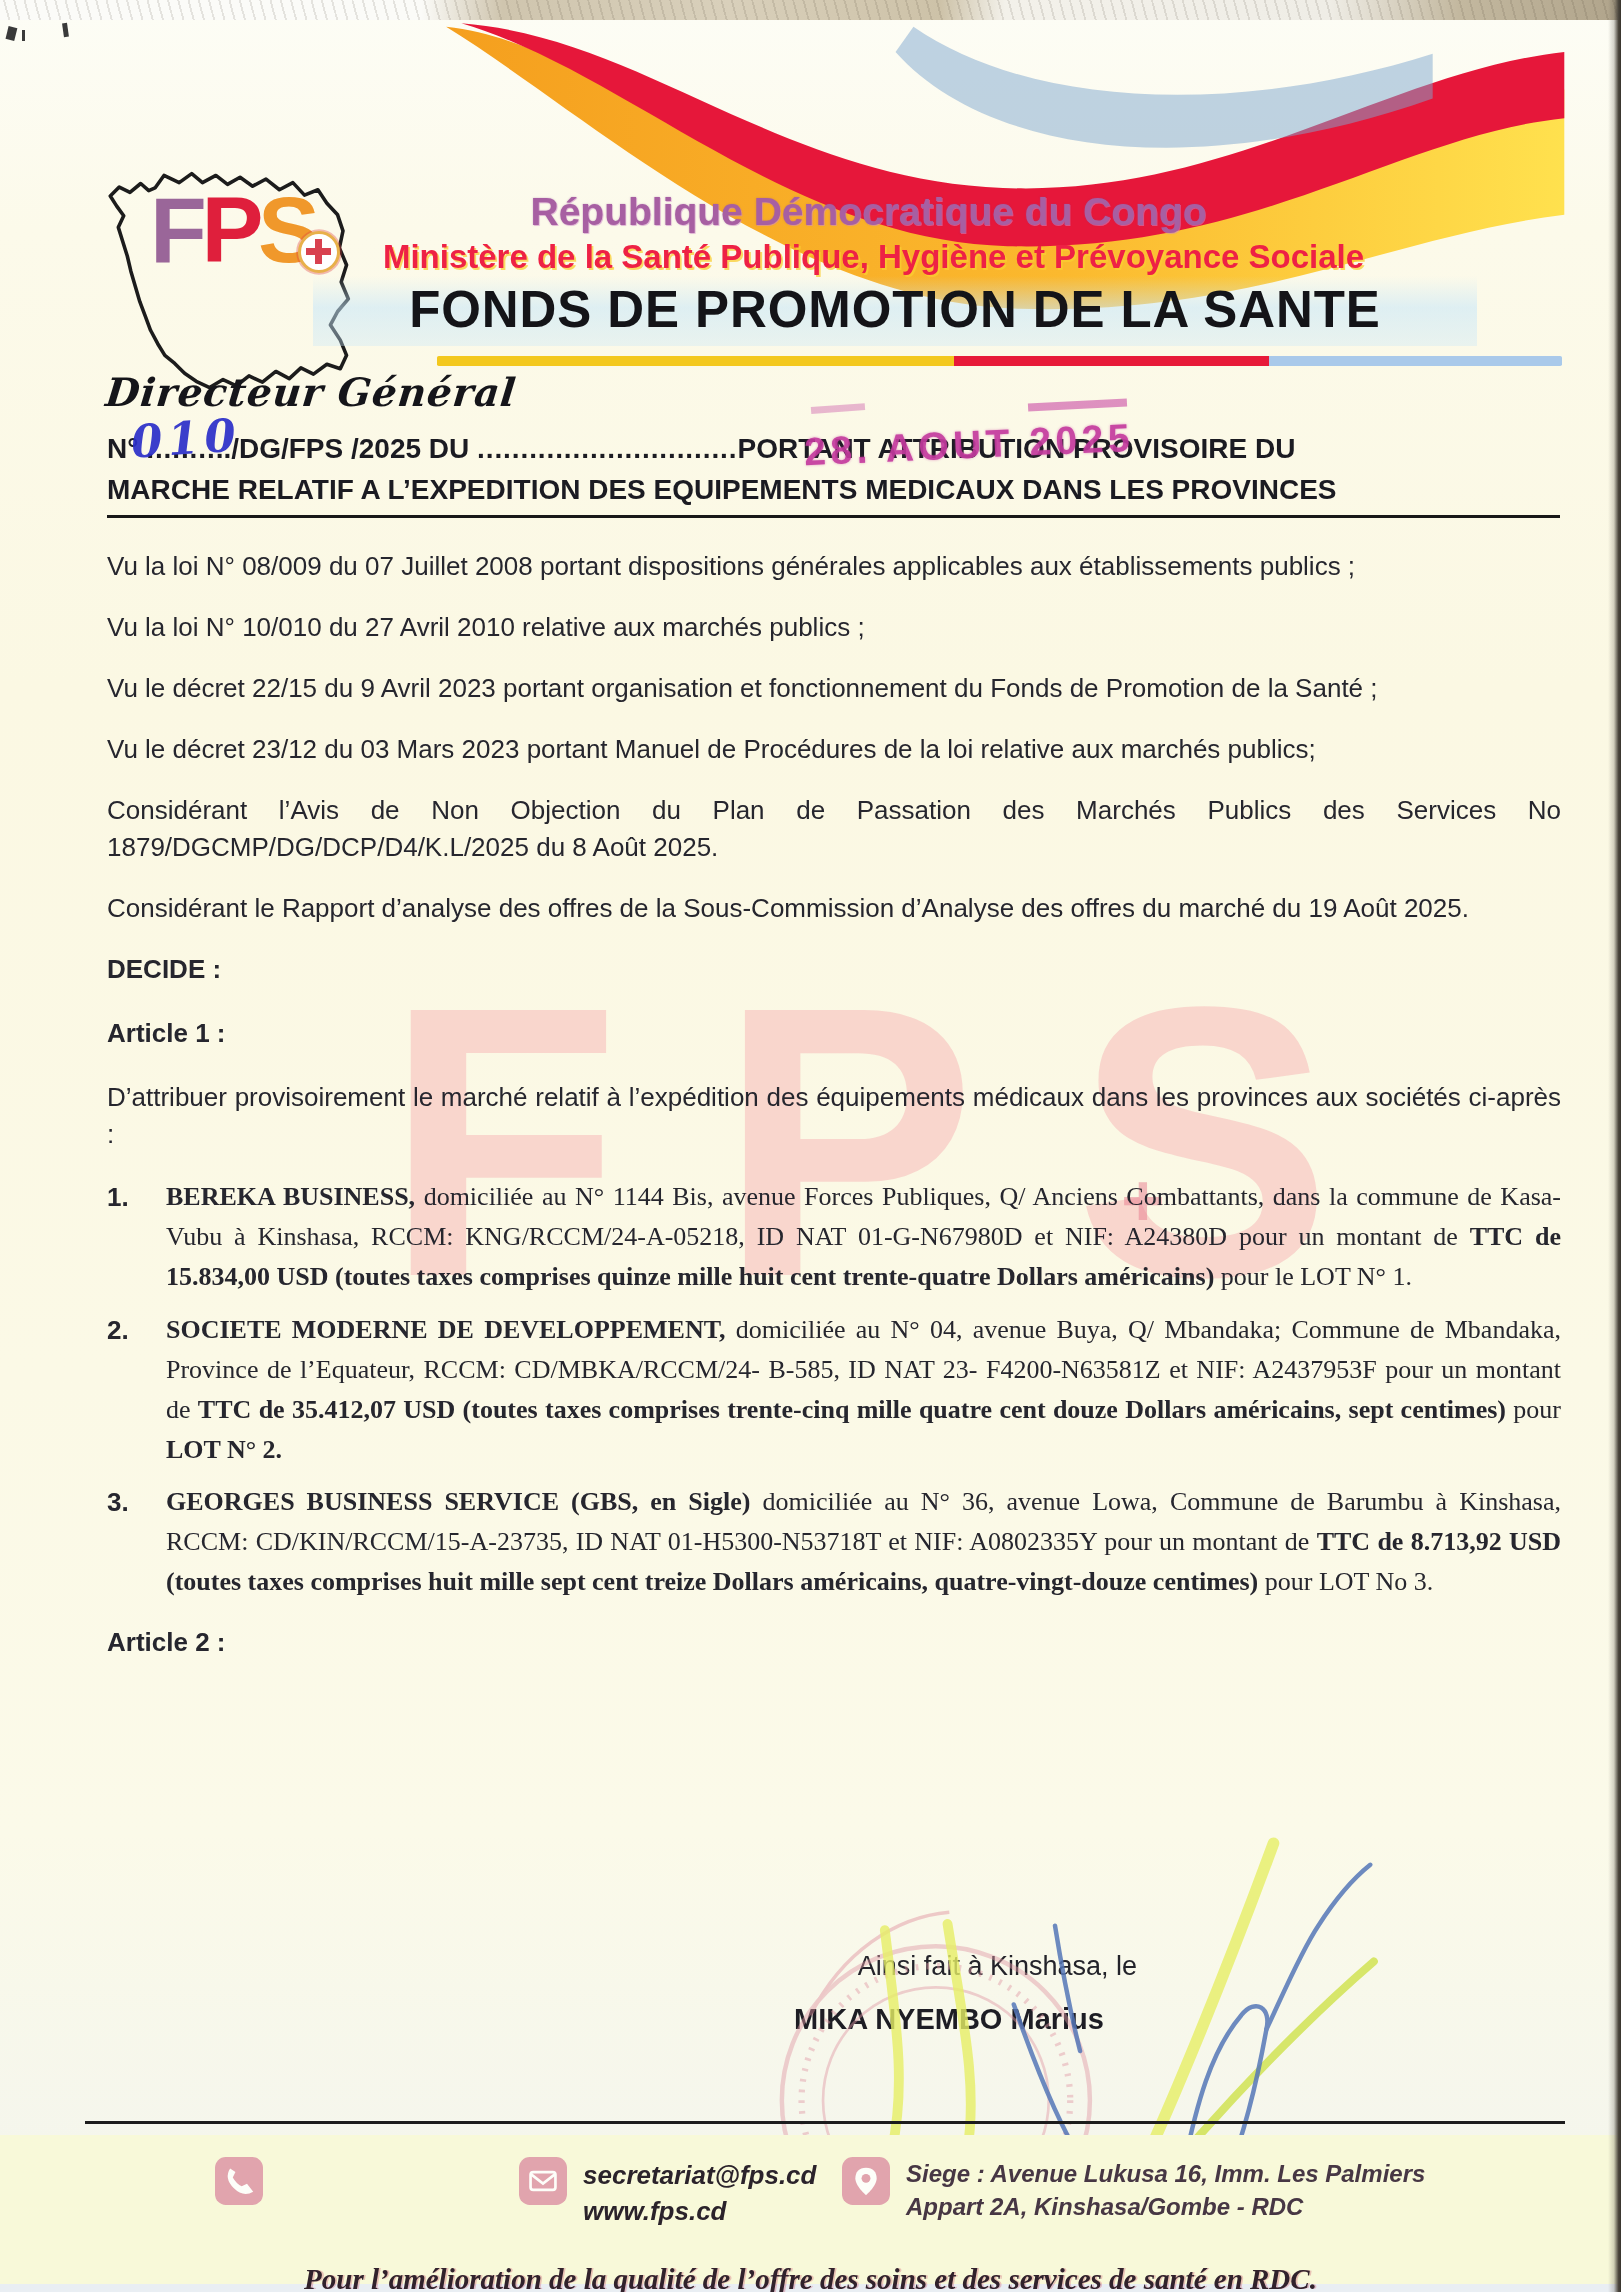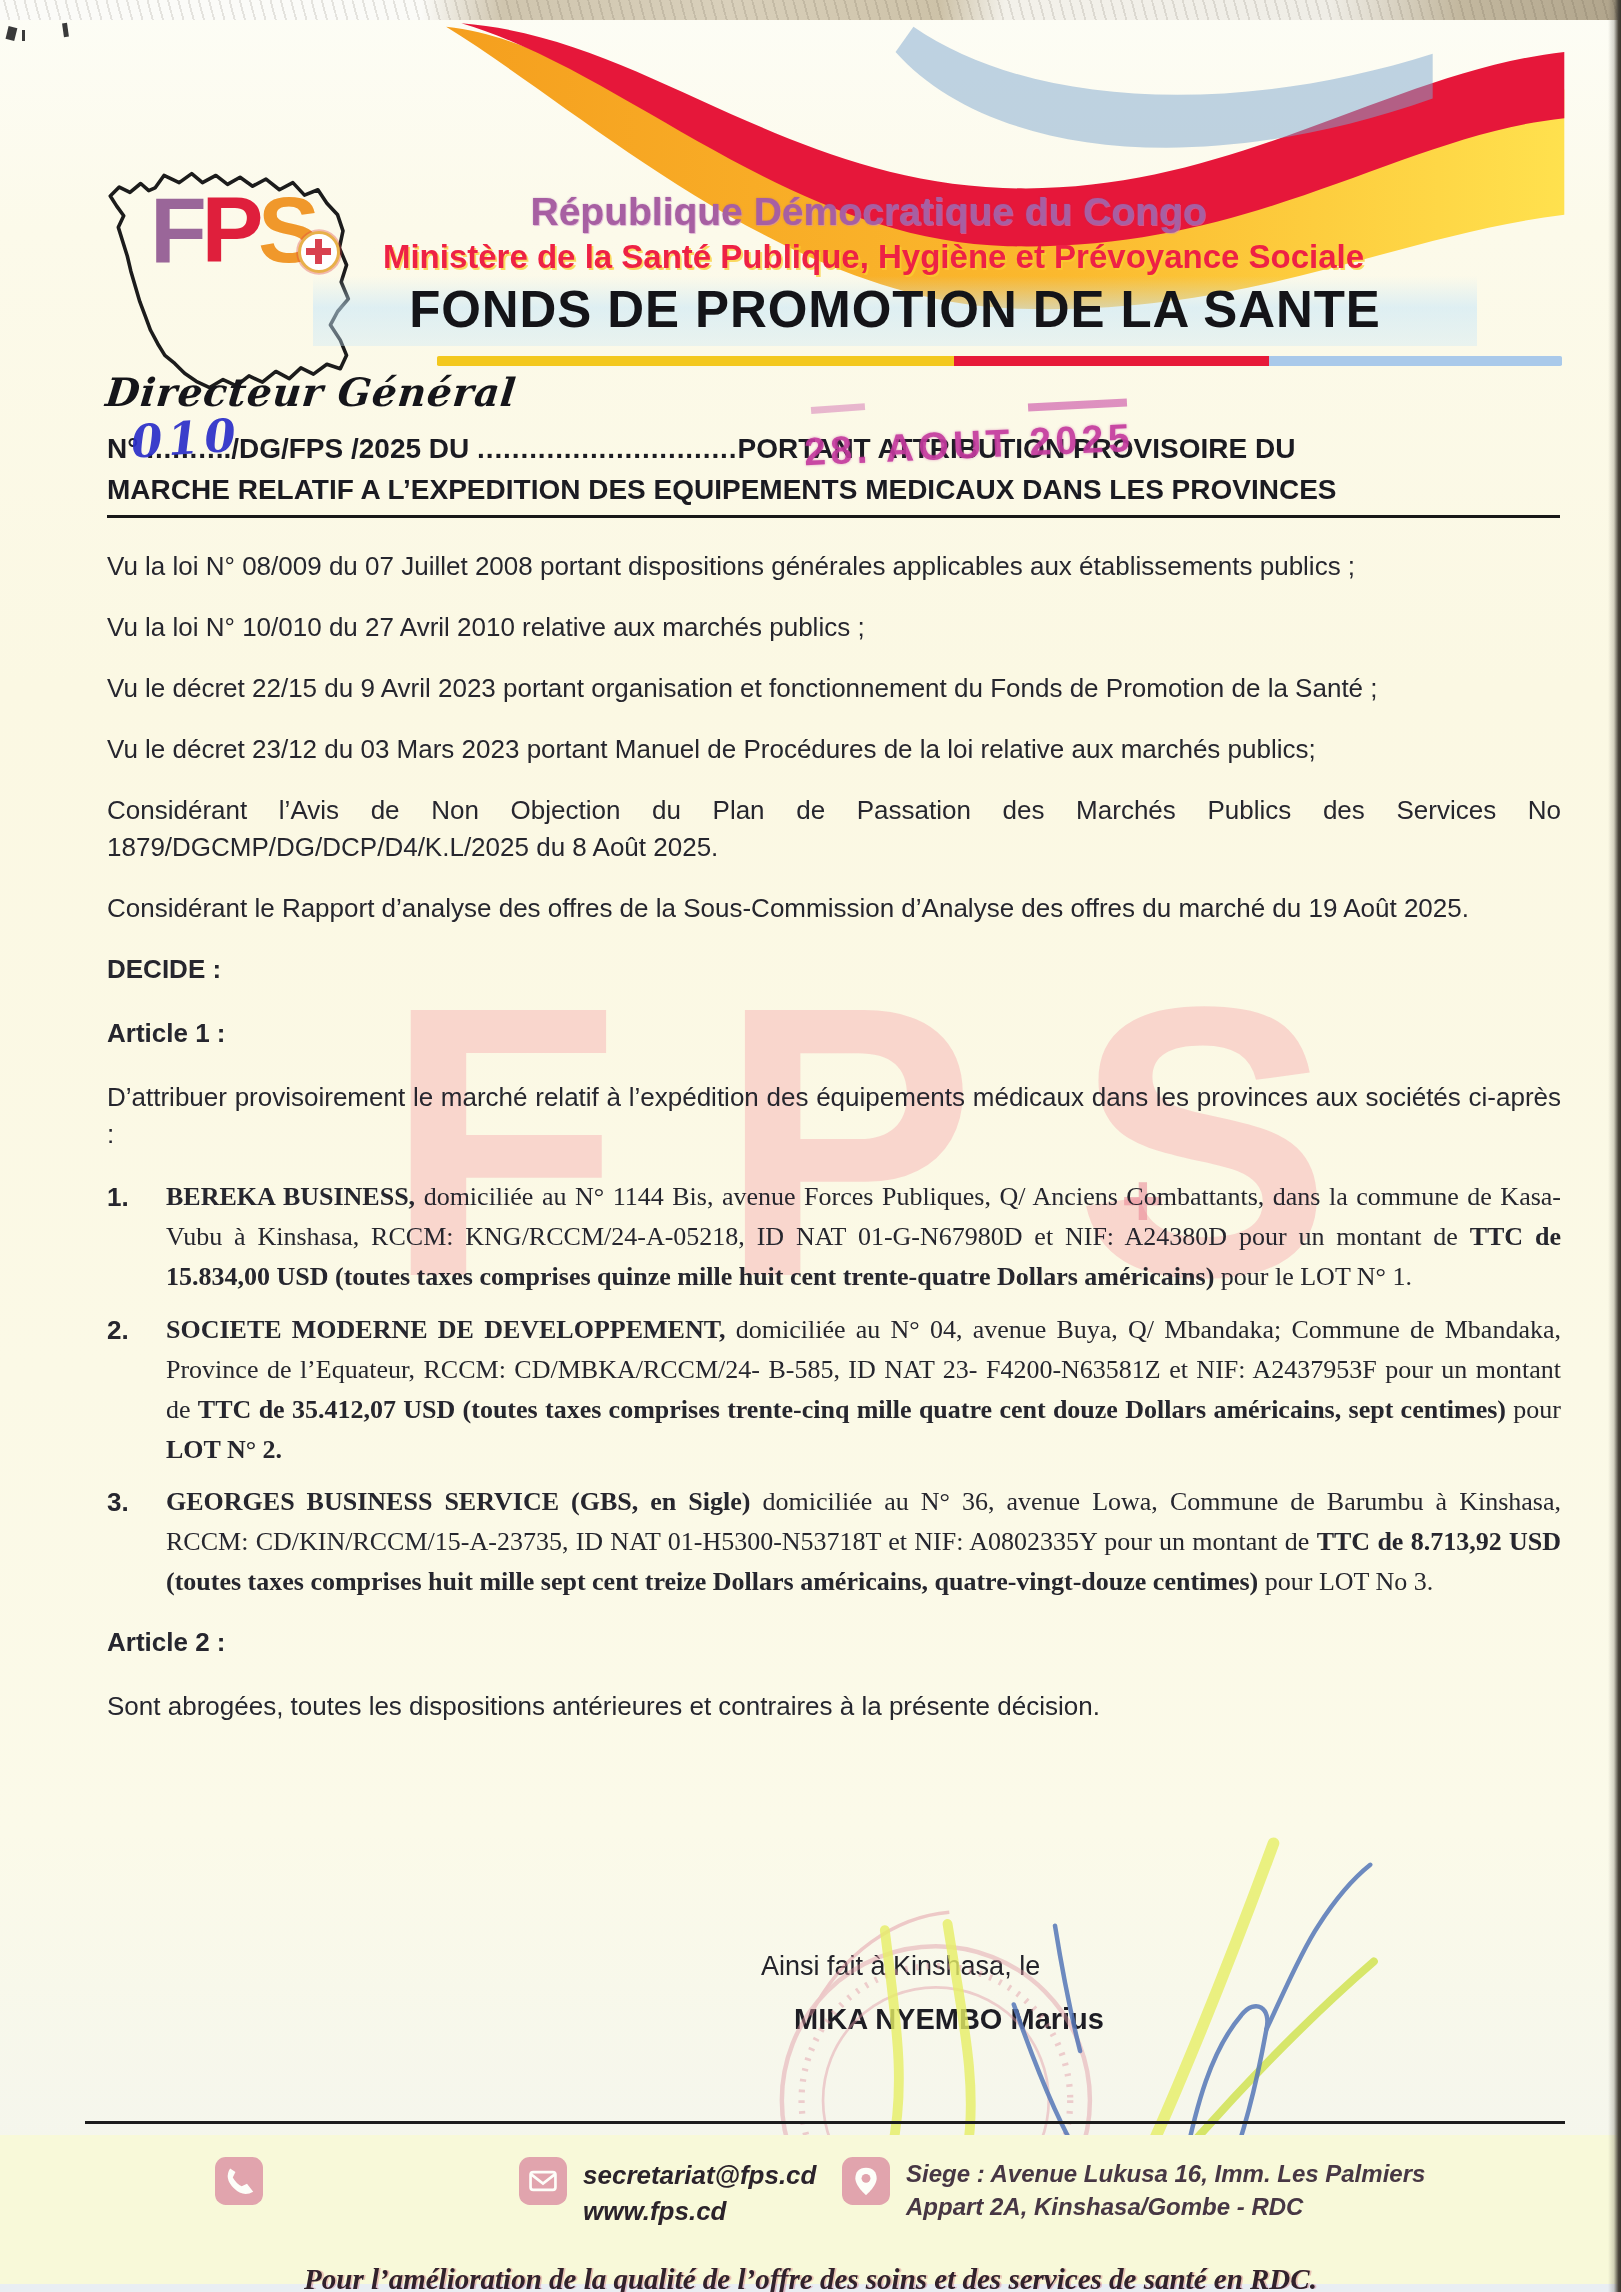--- a/index.html
+++ b/index.html
@@ -59,21 +59,21 @@
   
   .bodytext{position:absolute;left:107px;top:548px;width:1454px;font-size:26px;line-height:37px;text-align:justify;}
   .bodytext p{margin:0 0 24px 0;}
   .label{font-weight:700;}
   .bodytext p.lbl{margin-bottom:27px;}
   .award{display:flex;margin:0 0 12.5px 0;line-height:40px;}
   .award .num{width:59px;flex:0 0 59px;font-weight:700;}
   .award .txt{flex:1;text-align:justify;font-family:Liberation Serif, serif;}
   .b{font-weight:700;}
   
-  .sig-place{position:absolute;left:761px;top:1951px;width:376px;text-align:left;font-size:27px;color:#23232a;}
+  .sig-place{position:absolute;left:761px;top:1951px;width:376px;text-align:right;font-size:27px;color:#23232a;}
   .sig-name{position:absolute;left:743px;top:2003px;width:412px;text-align:center;font-size:29px;font-weight:700;color:#1d1d24;}
   .overlay{position:absolute;left:0;top:0;}
   
   .footband{position:absolute;left:0;top:2135px;width:1621px;height:149px;background:#f8f9d9;}
   .bottomstrip{position:absolute;left:0;top:2284px;width:1621px;height:9px;background:#e9eef3;}
   .frule{position:absolute;left:85px;top:2121px;width:1480px;height:0;border-bottom:3.6px solid #1c1c1c;}
   .fgroup{position:absolute;display:flex;gap:16px;align-items:flex-start;}
   .ficon{width:48px;height:48px;border-radius:10.7px;background:#dd96a6;opacity:.85;flex:0 0 48px;position:relative;}
   .ftext{font-size:26px;font-weight:700;font-style:italic;color:#2b232b;line-height:36px;white-space:nowrap;}
   .ftext.addr{font-size:24px;line-height:33px;color:#473744;}
@@ -147,21 +147,20 @@
     <div class="award">
       <span class="num">2.</span>
       <div class="txt"><span class="b">SOCIETE MODERNE DE DEVELOPPEMENT,</span><span> domiciliée au N° 04, avenue Buya, Q/ Mbandaka; Commune de Mbandaka, Province de l’Equateur, RCCM: CD/MBKA/RCCM/24- B-585, ID NAT 23- F4200-N63581Z et NIF: A2437953F pour un montant de </span><span class="b">TTC de 35.412,07 USD (toutes taxes comprises trente-cinq mille quatre cent douze Dollars américains, sept centimes)</span><span> pour </span><span class="b">LOT N° 2.</span></div>
     </div>
     <div class="award">
       <span class="num">3.</span>
       <div class="txt"><span class="b">GEORGES BUSINESS SERVICE (GBS, en Sigle)</span><span> domiciliée au N° 36, avenue Lowa, Commune de Barumbu à Kinshasa, RCCM: CD/KIN/RCCM/15-A-23735, ID NAT 01-H5300-N53718T et NIF: A0802335Y pour un montant de </span><span class="b">TTC de 8.713,92 USD (toutes taxes comprises huit mille sept cent treize Dollars américains, quatre-vingt-douze centimes)</span><span> pour LOT No 3.</span><span class="b"></span></div>
     </div>
 
     <p class="lbl label" style="margin-top:21.5px;">Article 2 :</p>
-    <p>Sont abrogées, toutes les dispositions antérieures et contraires à la présente décision.</p>
   </div>
 
   <div class="sig-place">Ainsi fait à Kinshasa, le</div>
   <div class="sig-name">MIKA NYEMBO Marius</div>
 
   <svg class="overlay" width="1621" height="2293" viewBox="0 0 1810 2560">
 
     <g opacity="0.45">
       <circle cx="1045" cy="2345" r="172" fill="none" stroke="#e09aa6" stroke-width="5"></circle>
       <circle cx="1045" cy="2345" r="126" fill="none" stroke="#e09aa6" stroke-width="3"></circle>

